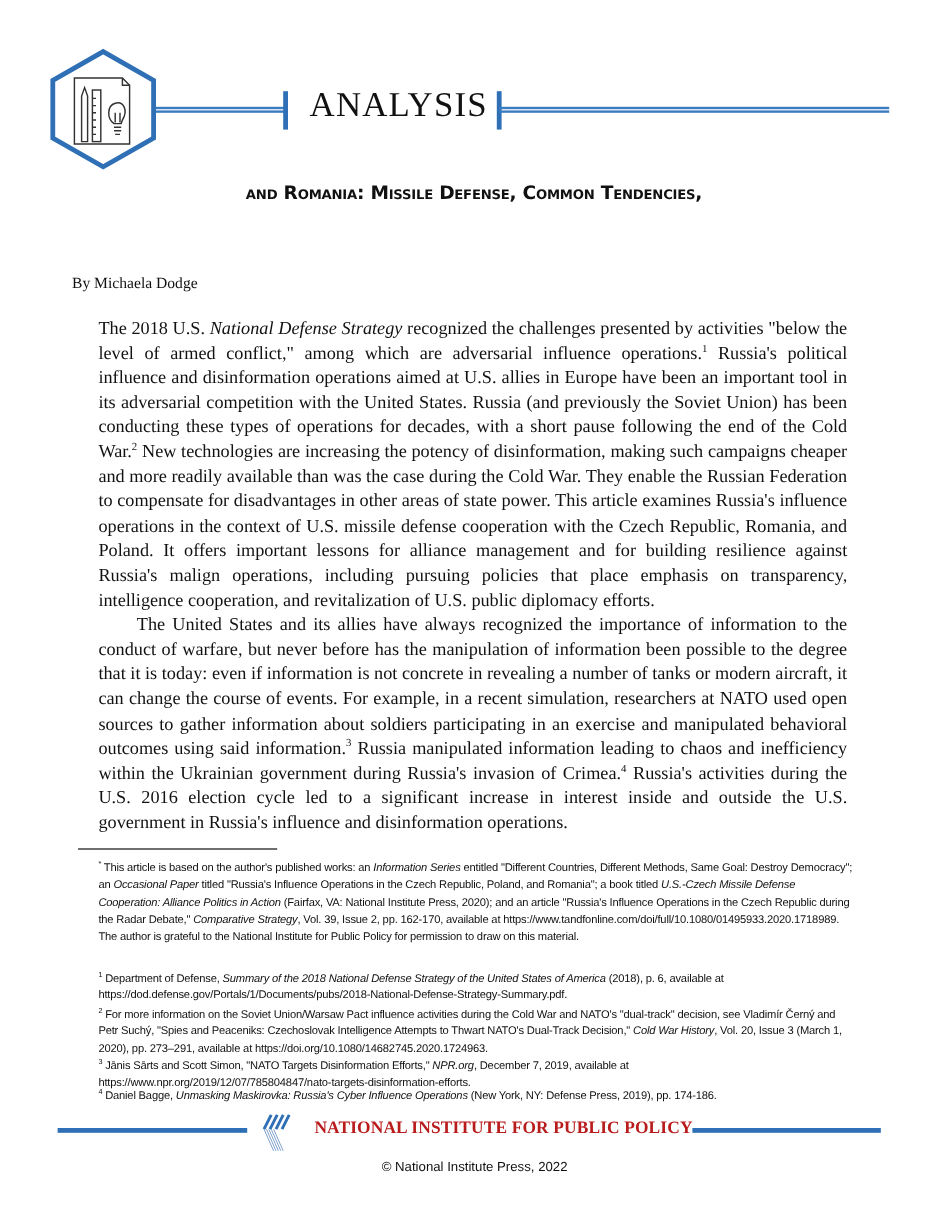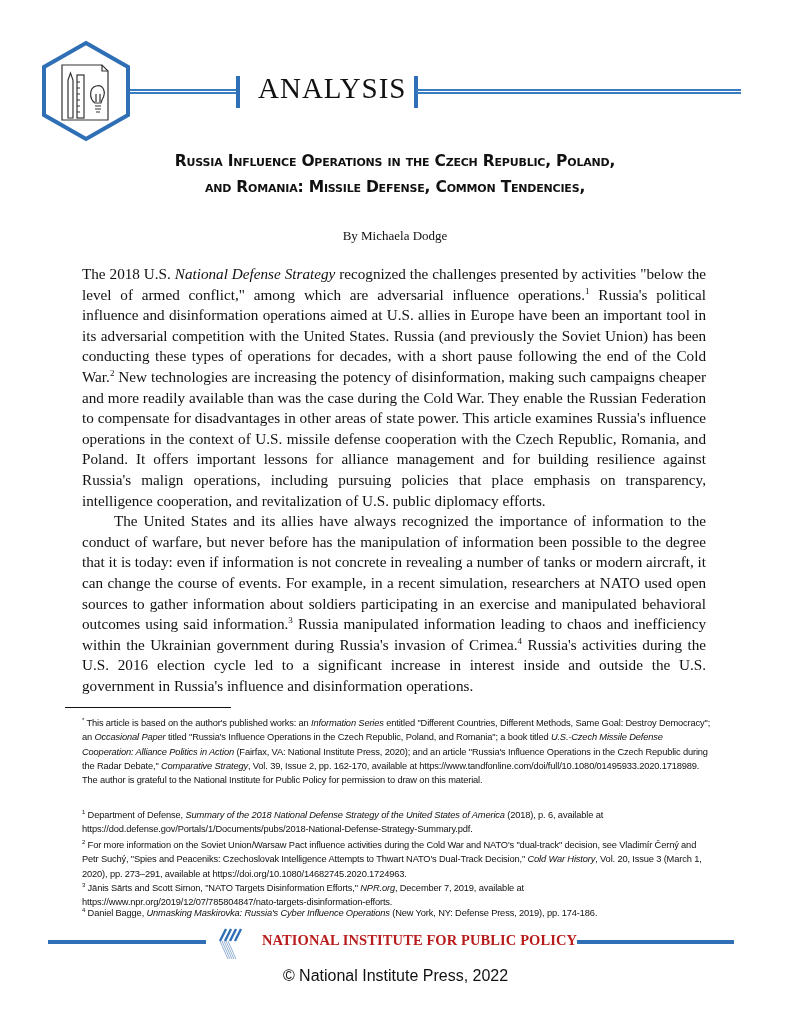--- a/index.html
+++ b/index.html
@@ -4,37 +4,37 @@
 <style>
   html, body { margin: 0; padding: 0; background: #ffffff; }
   body { width: 791px; height: 1024px; position: relative; overflow: hidden; font-family: "Liberation Serif", "DejaVu Serif", serif; color: #111; }
   .header { position: absolute; left: 0; top: 0; width: 791px; height: 150px; }
   .hex { position: absolute; left: 40px; top: 40px; width: 92px; height: 102px; }
   .hline { position: absolute; height: 5px; border-top: 2px solid #3a7cc1; border-bottom: 2px solid #3a7cc1; box-sizing: border-box; }
   .tick { position: absolute; width: 4px; height: 32px; background: #2e6fb5; }
   .analysis { position: absolute; left: 258px; top: 72px; font-family: "Liberation Serif", "DejaVu Serif", serif; font-size: 29px; letter-spacing: 1px; color: #111; }
   .title { position: absolute; left: 60px; top: 148px; width: 670px; text-align: center; font-family: "DejaVu Sans", "Liberation Sans", sans-serif; font-weight: bold; font-size: 15.5px; line-height: 26px; font-variant: small-caps; letter-spacing: -0.2px; }
   .title sup { font-size: 9px; }
-  .byline { position: absolute; left: 60px; top: 228px; width: 670px; text-align: center; font-family: "Liberation Serif", serif; font-size: 13px; }
+  .byline { position: absolute; left: 60px; top: 228px; width: 670px; text-align: left; font-family: "Liberation Serif", serif; font-size: 13px; }
   .body { position: absolute; left: 82px; top: 264px; width: 624px; font-family: "Liberation Serif", serif; font-size: 15.2px; line-height: 20.6px; text-align: justify; }
   .body p { margin: 0; }
   .body p.indent { text-indent: 32px; }
   .body sup { font-size: 9px; line-height: 0; }
   .sep { position: absolute; left: 65px; top: 707px; width: 166px; height: 1px; background: #111; }
   .fn { position: absolute; left: 82px; width: 630px; font-family: "Liberation Sans", sans-serif; font-size: 9.3px; line-height: 14.3px; color: #111; letter-spacing: -0.15px; }
   .fn sup { font-size: 6px; line-height: 0; }
   .fn1 { top: 716px; }
   .fn2 { top: 808px; }
   .fn3 { top: 838px; }
   .fn4 { top: 881px; }
   .fn5 { top: 906px; }
   .footline { position: absolute; top: 940px; height: 4px; background: #2e6fb5; }
   .niplogo { position: absolute; left: 212px; top: 927px; width: 42px; height: 34px; }
   .nip { position: absolute; left: 262px; top: 932px; font-family: "Liberation Serif", serif; font-weight: bold; font-size: 14.5px; color: #b91c1c; letter-spacing: 0.1px; }
-  .copy { position: absolute; left: 0; top: 967px; width: 791px; text-align: center; font-family: "Liberation Sans", sans-serif; font-size: 16px; }
+  .copy { position: absolute; left: 0; top: 967px; width: 791px; text-align: center; font-family: "Liberation Sans", sans-serif; font-size: 11px; }
 </style>
 </head>
 <body>
 
 <div class="header">
   <svg class="hex" viewBox="0 0 92 102">
     <polygon points="46,3 88,27 88,75 46,99 4,75 4,27" fill="#fff" stroke="#2e6fb5" stroke-width="4"></polygon>
     <g fill="none" stroke="#333" stroke-width="1.2">
       <path d="M22,25 L62,25 L68,31 L68,80 L22,80 Z"></path>
       <path d="M62,25 L62,31 L68,31"></path>
@@ -47,21 +47,20 @@
     </g>
   </svg>
   <div class="hline" style="left:130px; top:89px; width:108px;"></div>
   <div class="tick" style="left:236px; top:76px;"></div>
   <div class="analysis">ANALYSIS</div>
   <div class="tick" style="left:414px; top:76px;"></div>
   <div class="hline" style="left:416px; top:89px; width:325px;"></div>
 </div>
 
 <div class="title">
-  <div>Russia Influence Operations in the Czech Republic, Poland,</div>
   <div>and Romania: Missile Defense, Common Tendencies,</div>
 </div>
 
 <div class="byline">By Michaela Dodge</div>
 
 <div class="body">
   <p><span>The 2018 U.S. </span><i>National Defense Strategy</i><span> recognized the challenges presented by activities "below the level of armed conflict," among which are adversarial influence operations.</span><sup>1</sup><span> Russia's political influence and disinformation operations aimed at U.S. allies in Europe have been an important tool in its adversarial competition with the United States. Russia (and previously the Soviet Union) has been conducting these types of operations for decades, with a short pause following the end of the Cold War.</span><sup>2</sup><span> New technologies are increasing the potency of disinformation, making such campaigns cheaper and more readily available than was the case during the Cold War. They enable the Russian Federation to compensate for disadvantages in other areas of state power. This article examines Russia's influence operations in the context of U.S. missile defense cooperation with the Czech Republic, Romania, and Poland. It offers important lessons for alliance management and for building resilience against Russia's malign operations, including pursuing policies that place emphasis on transparency, intelligence cooperation, and revitalization of U.S. public diplomacy efforts.</span></p>
   <p class="indent"><span>The United States and its allies have always recognized the importance of information to the conduct of warfare, but never before has the manipulation of information been possible to the degree that it is today: even if information is not concrete in revealing a number of tanks or modern aircraft, it can change the course of events. For example, in a recent simulation, researchers at NATO used open sources to gather information about soldiers participating in an exercise and manipulated behavioral outcomes using said information.</span><sup>3</sup><span> Russia manipulated information leading to chaos and inefficiency within the Ukrainian government during Russia's invasion of Crimea.</span><sup>4</sup><span> Russia's activities during the U.S. 2016 election cycle led to a significant increase in interest inside and outside the U.S. government in Russia's influence and disinformation operations.</span></p>
 </div>
 

